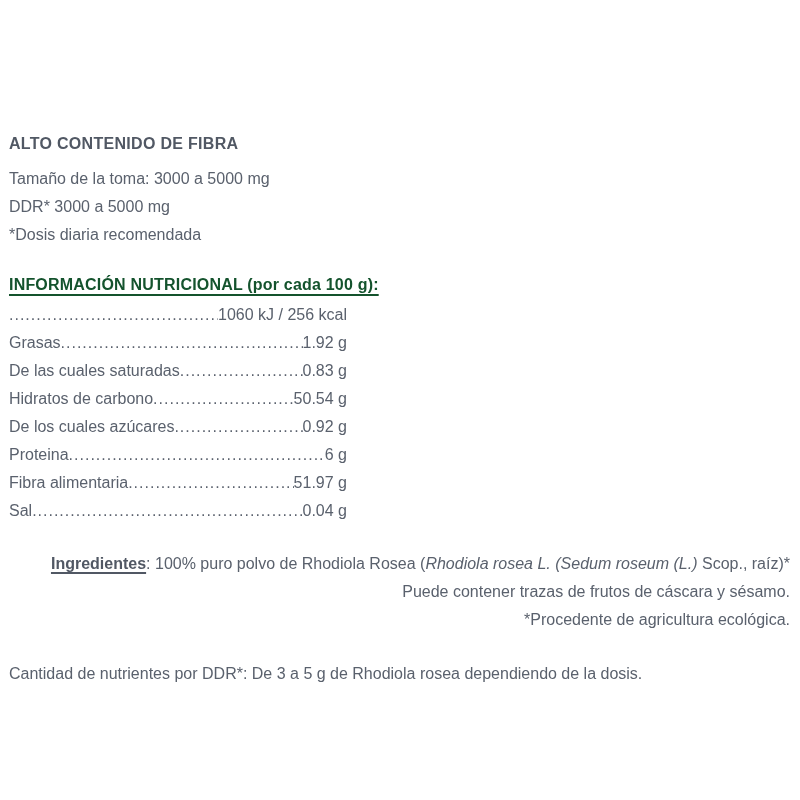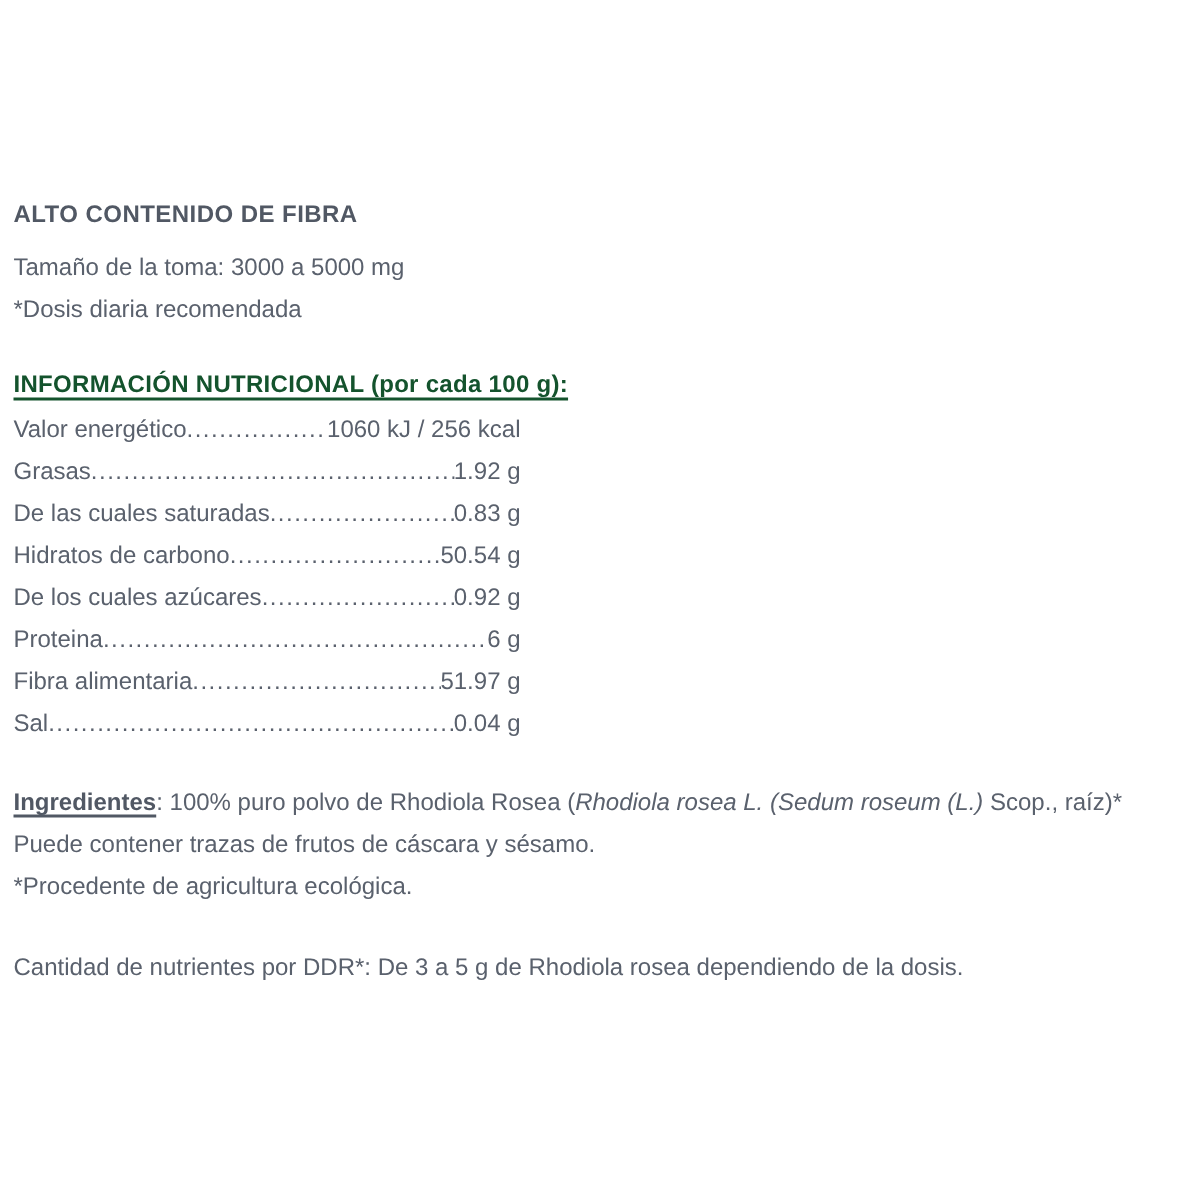--- a/index.html
+++ b/index.html
@@ -62,20 +62,21 @@
     letter-spacing: 1px;
     min-width: 8px;
   }
   .nrow .value {
     white-space: nowrap;
     flex: 0 0 auto;
     text-align: center;
   }
   .ingredients {
     margin-top: 25px;
+    text-align: right;
   }
   .ingredients-label {
     font-weight: 700;
     color: #515864;
     text-decoration: underline;
     text-underline-offset: 3px;
     text-decoration-thickness: 1.5px;
   }
   .italic {
     font-style: italic;
@@ -85,29 +86,29 @@
   }
 </style>
 </head>
 <body>
 
 <div class="doc">
 
   <div>
     <div class="line section-title">ALTO CONTENIDO DE FIBRA</div>
     <div class="line">Tamaño de la toma: 3000 a 5000 mg</div>
+    <div class="line">DDR* 3000 a 5000 mg</div>
     <div class="line">*Dosis diaria recomendada</div>
   </div>
 
   <div class="nutrition">
     <span class="nutrition-header">INFORMACIÓN NUTRICIONAL (por cada 100 g):</span>
 
     <div class="ntable">
       <div class="nrow">
-        <span class="label">Valor energético</span>
           <span class="dots">........................................................................................................................</span>
           <span class="value">1060 kJ / 256 kcal</span>
       </div>
       <div class="nrow">
         <span class="label">Grasas</span>
           <span class="dots">........................................................................................................................</span>
           <span class="value">1.92 g</span>
       </div>
       <div class="nrow">
         <span class="label">De las cuales saturadas</span>

